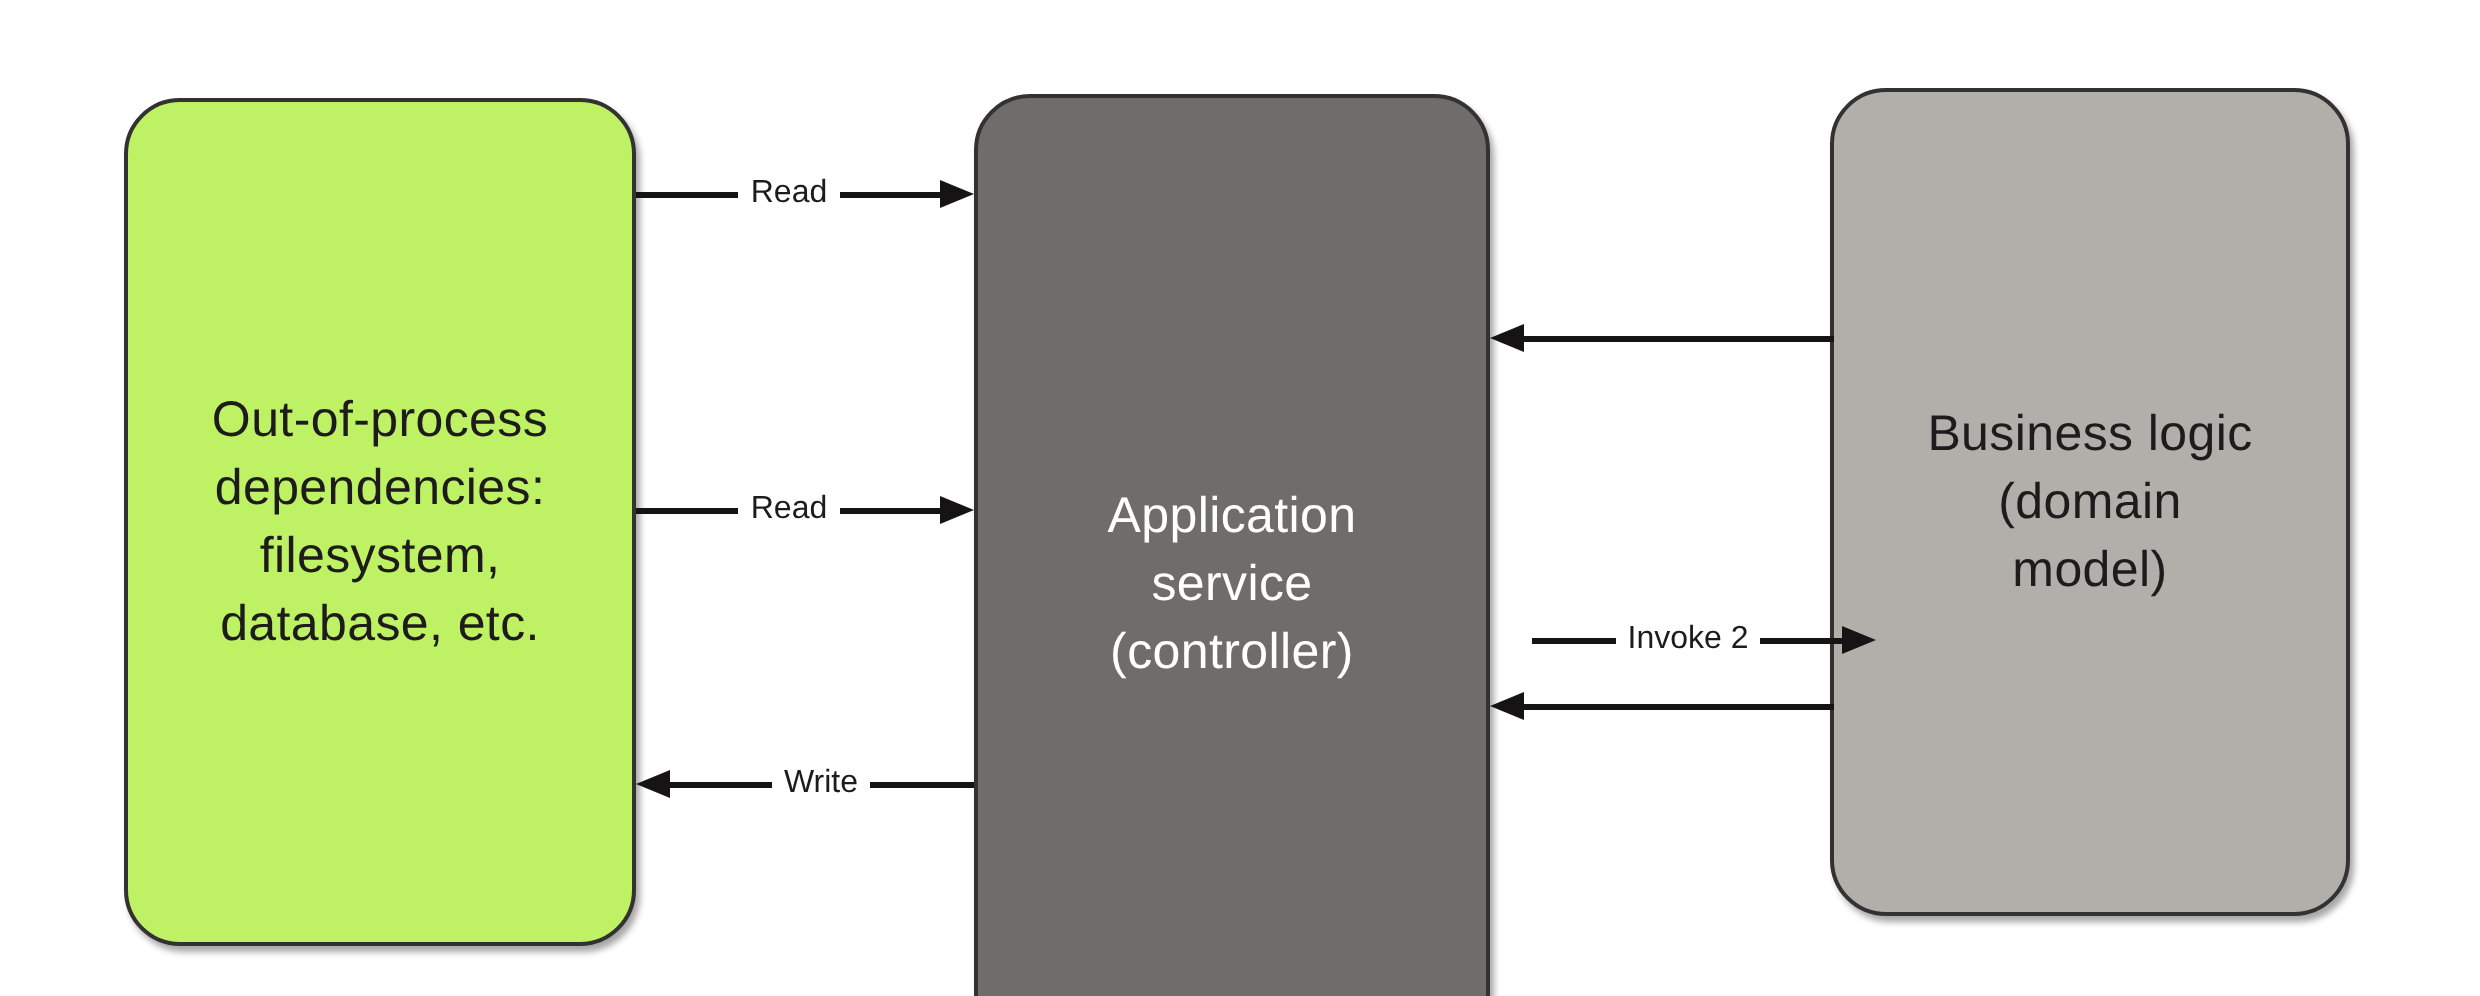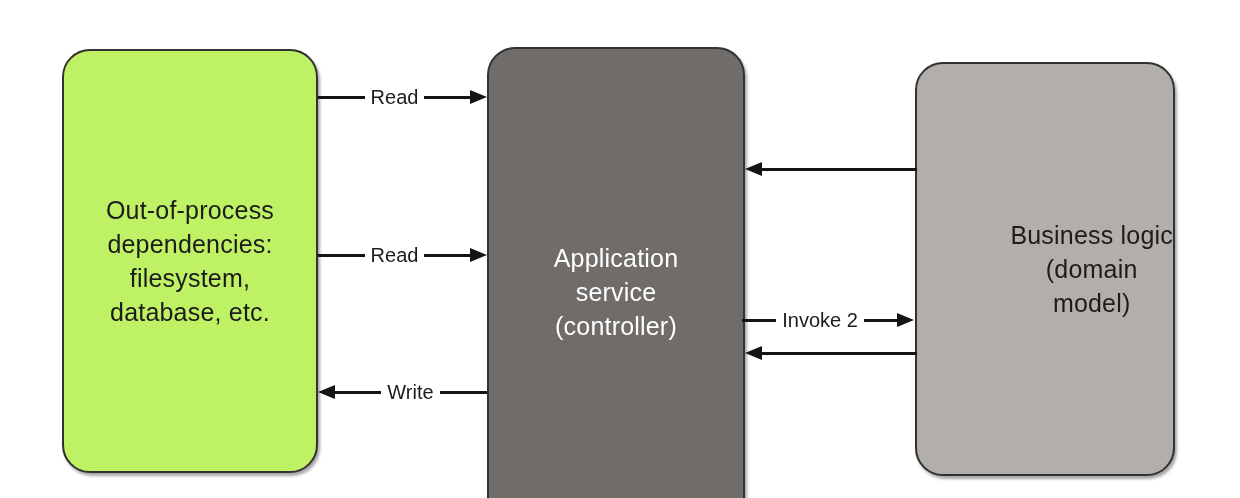--- a/index.html
+++ b/index.html
@@ -27,36 +27,36 @@
     text-align: center;
   }
   .box-text {
     white-space: pre-line;
     font-size: 25px;
     line-height: 34px;
     letter-spacing: 0.2px;
   }
   .box-left   { left: 62px;  top: 49px; width: 256px; height: 424px; background: #bef264; color: #1d1b1c; }
   .box-middle { left: 487px; top: 47px; width: 258px; height: 490px; background: #6f6c69; color: #ffffff; }
-  .box-right  { left: 915px; top: 62px; width: 260px; height: 414px; background: #b2afab; color: #1d1b1c; justify-content: flex-end; }
+  .box-right  { left: 915px; top: 44px; width: 260px; height: 414px; background: #b2afab; color: #1d1b1c; }
 
   .arrow {
     position: absolute;
     height: 30px;
     transform: translateY(-50%);
     display: flex;
     align-items: center;
   }
   .seg {
     flex: 1;
     height: 3px;
     background: #151314;
   }
   .arrow-label {
-    font-size: 20px;
+    font-size: 16px;
     color: #1d1b1c;
     padding: 0 6px;
     white-space: nowrap;
   }
   .head {
     width: 0;
     height: 0;
     border-top: 7px solid transparent;
     border-bottom: 7px solid transparent;
   }
@@ -107,21 +107,21 @@
     <span class="arrow-label">Write</span>
     <span class="seg"></span>
   </div>
 
 
   <div class="arrow" style="left:745px; top:169px; width:172px;">
     <span class="head left"></span>
     <span class="seg"></span>
   </div>
 
-  <div class="arrow" style="left:742px; top:320px; width:172px;">
+  <div class="arrow" style="left:766px; top:320px; width:172px;">
     <span class="seg"></span>
     <span class="arrow-label">Invoke 2</span>
     <span class="seg"></span>
     <span class="head right"></span>
   </div>
 
   <div class="arrow" style="left:745px; top:353px; width:172px;">
     <span class="head left"></span>
     <span class="seg"></span>
   </div>

